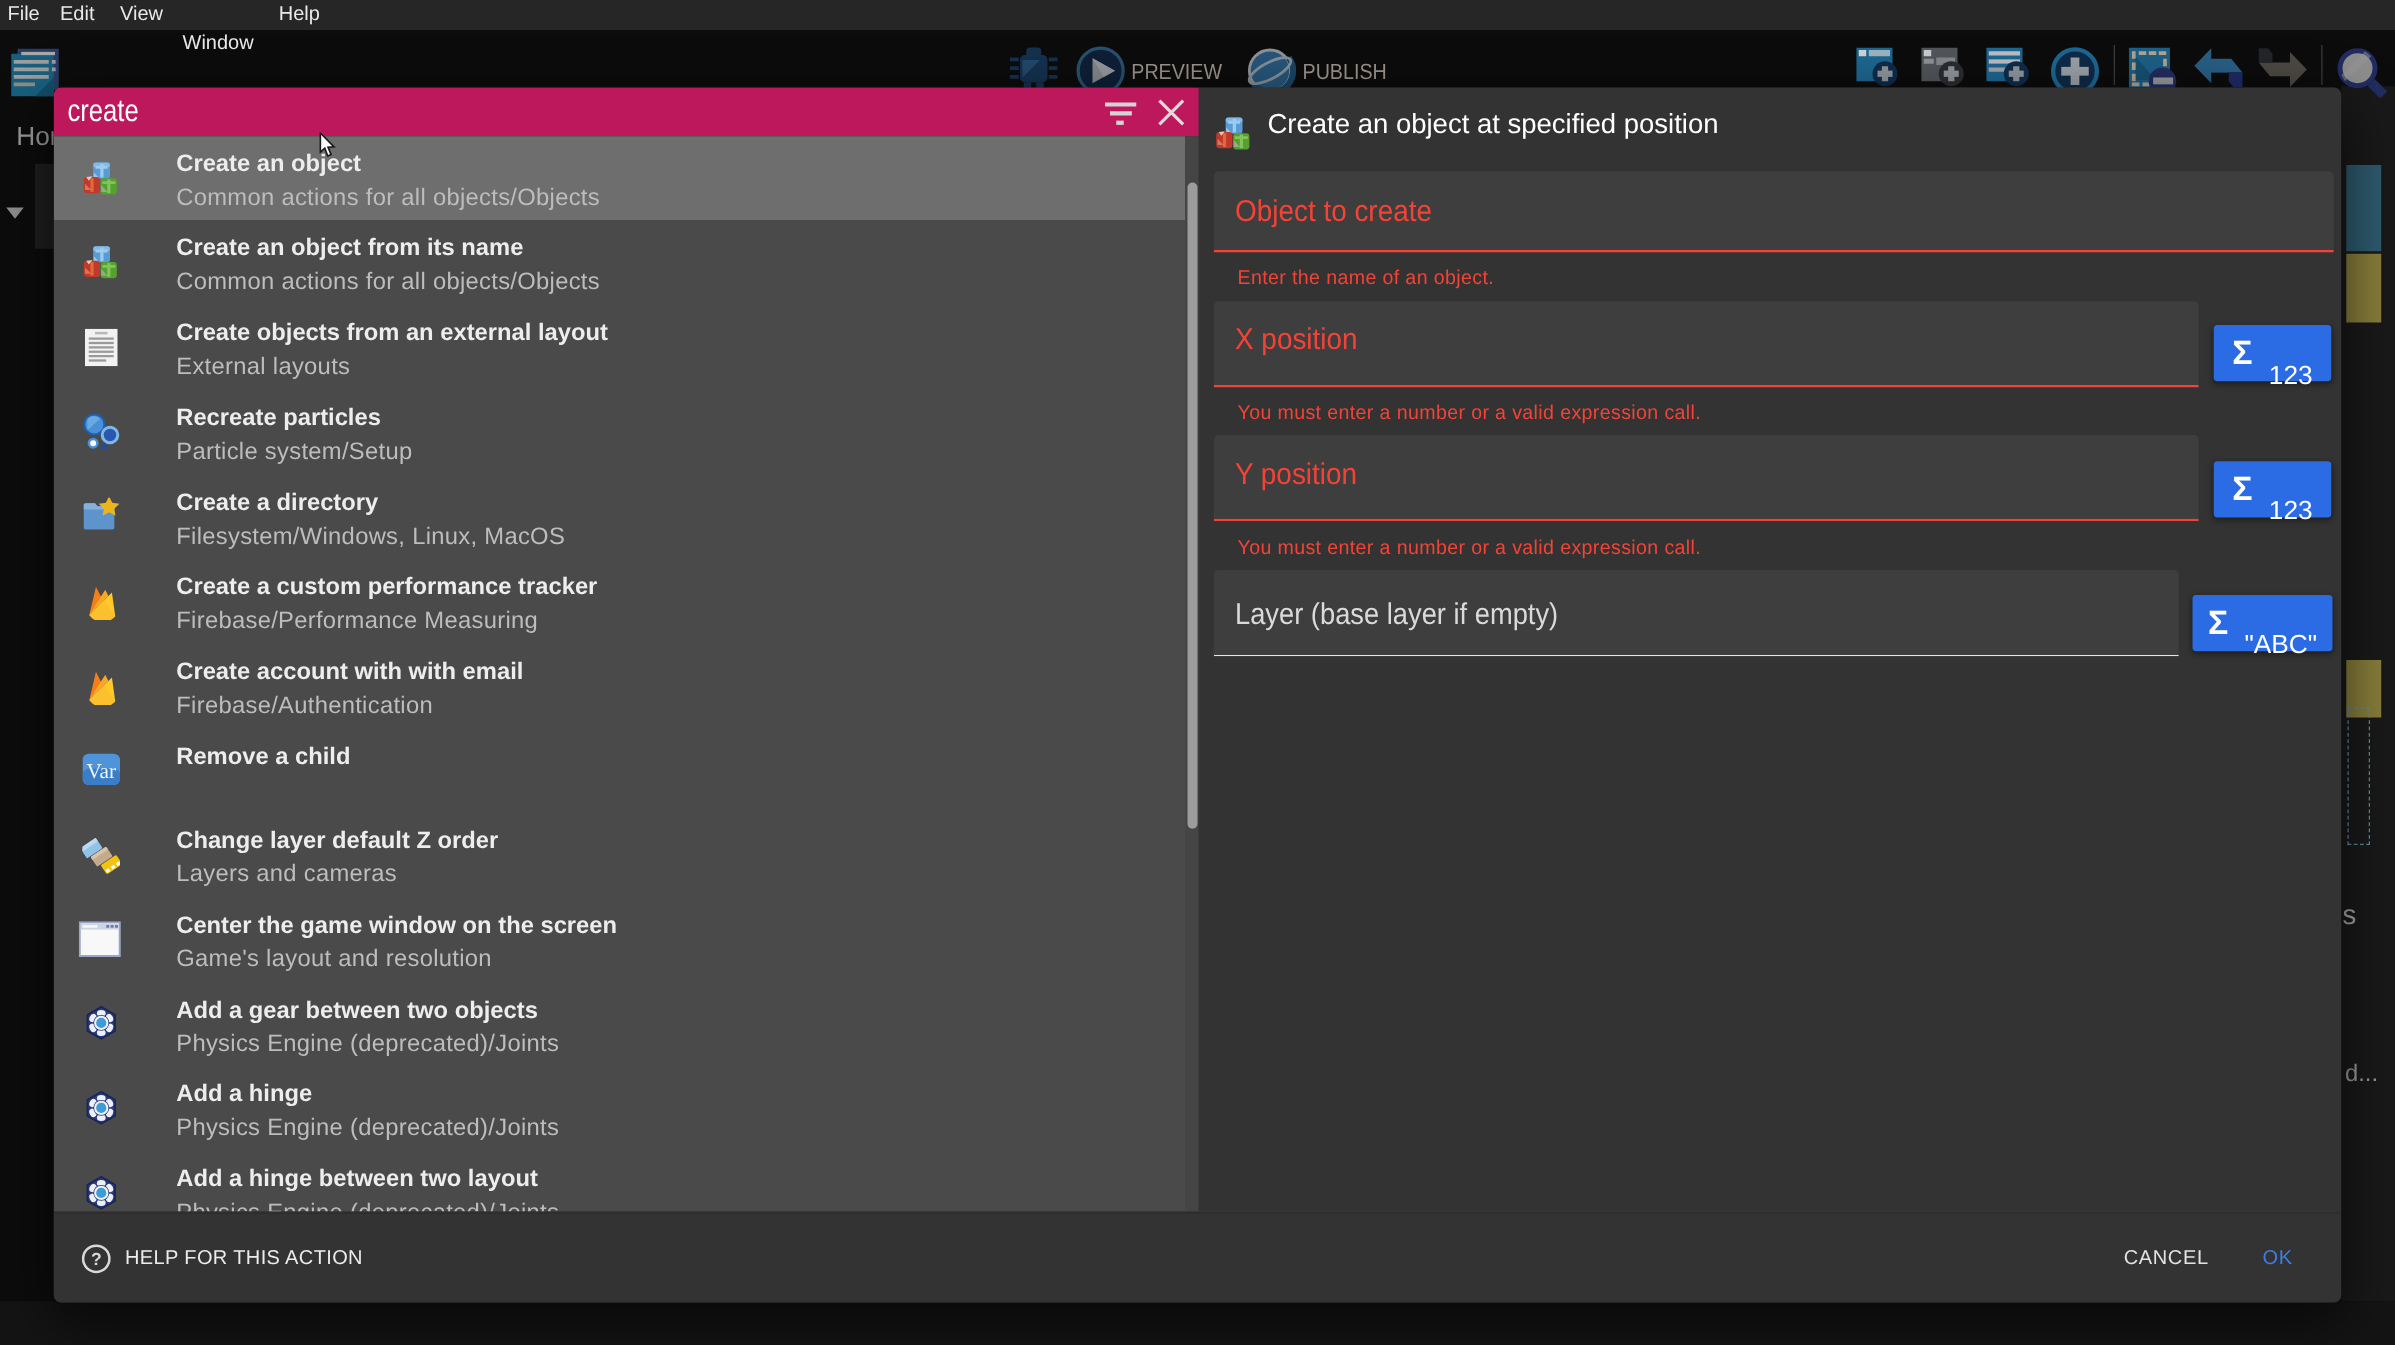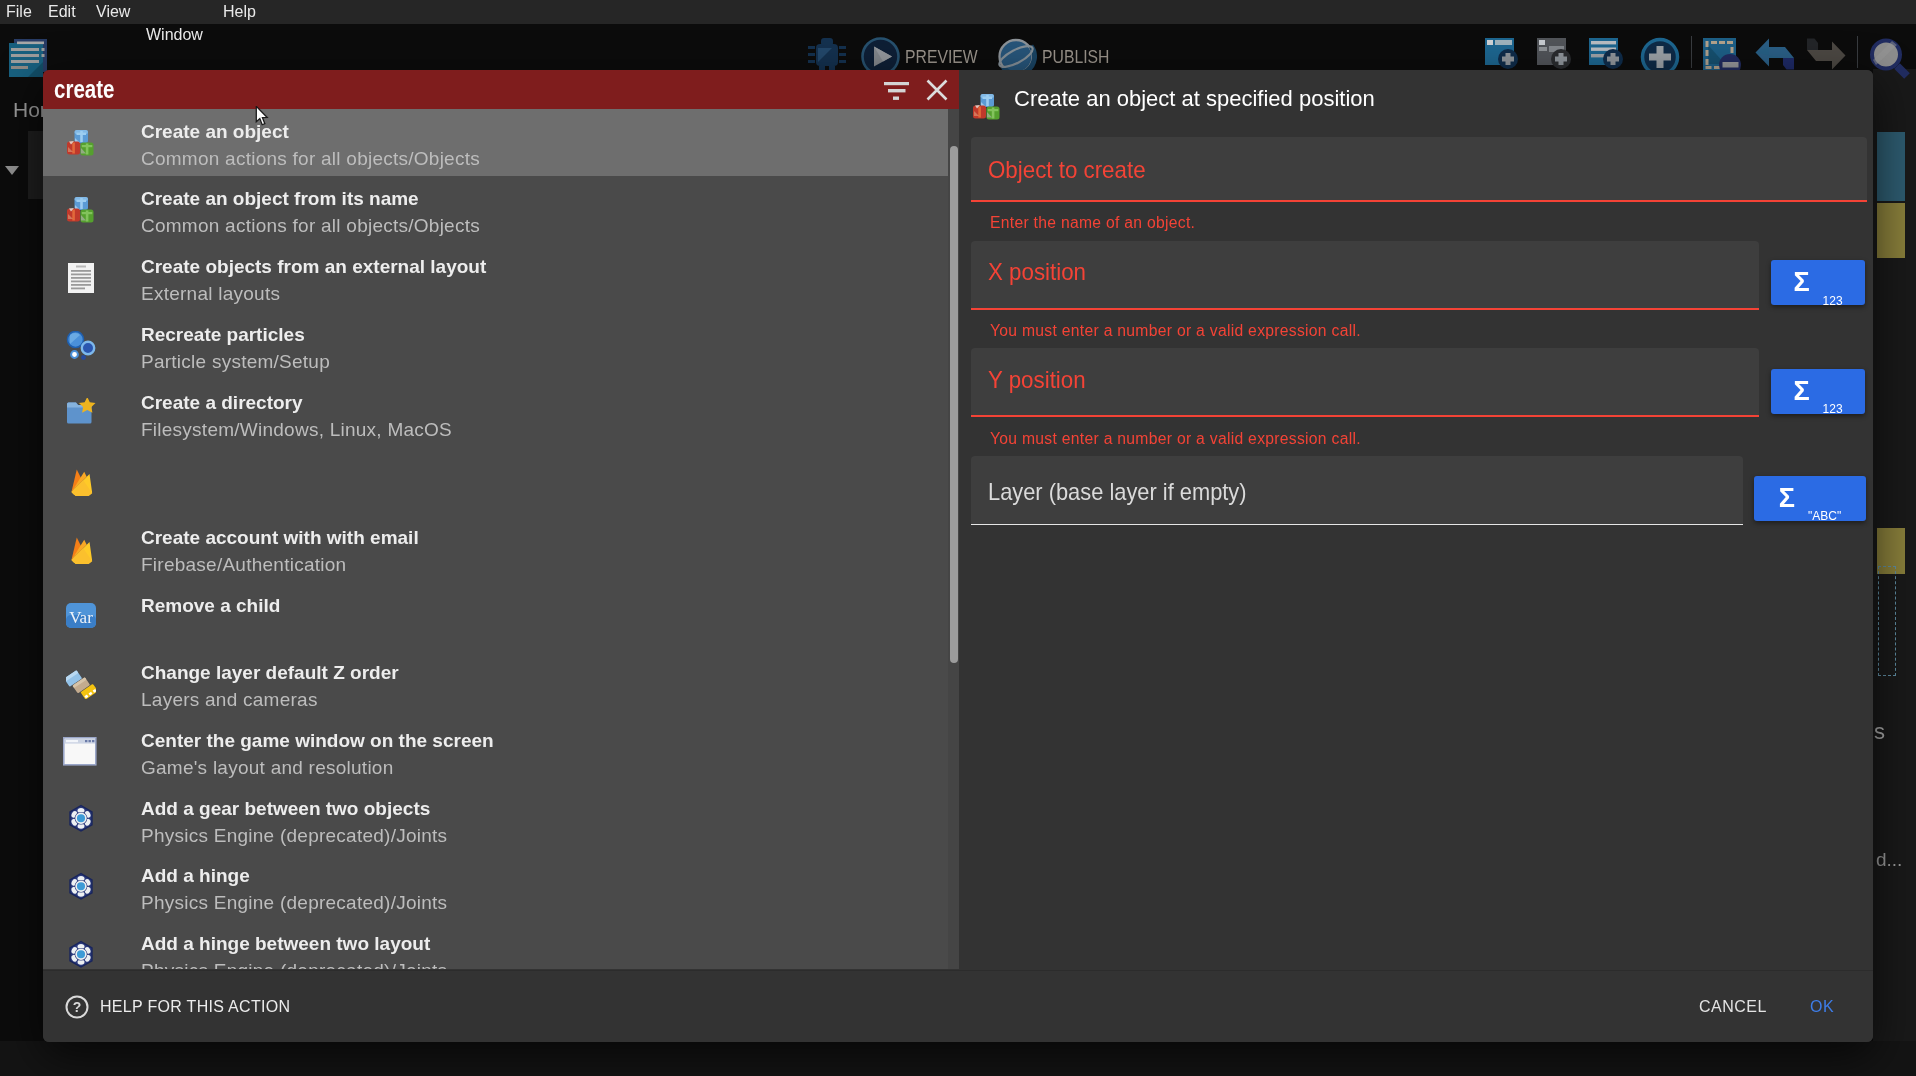--- a/index.html
+++ b/index.html
@@ -11,41 +11,41 @@
   #menubar { left:0; top:0; width:1916px; height:24px; background:#262626; }
   .mitem { position:absolute; top:3px; color:#e9e9e9; font-size:16px; }
   
   #botstrip { left:0; top:1041px; width:1916px; height:35px; background:#141414; }
   #rightstrip { left:1873px; top:69px; width:43px; height:972px; background:#191919; }
   
   .bgrect { position:absolute; }
   
   #dialog { left:43px; top:69.5px; width:1830px; height:972px; border-radius:6px;
      overflow:hidden; box-shadow:0 14px 45px rgba(0,0,0,.65); background:#333333; }
-  #lheader { position:absolute; left:0; top:0; width:916px; height:39px; background:#7f1d1d;font-weight:bold; }
+  #lheader { position:absolute; left:0; top:0; width:916px; height:39px; background:#be185d; }
   #lheader .q { position:absolute; left:11px; top:5px; color:#fdfdfd; font-size:25px; transform:scaleX(.82); transform-origin:0 0; }
   #rows { position:absolute; left:0; top:39px; width:905px; height:860px; background:#4a4a4a; overflow:hidden; }
   #track { position:absolute; left:905px; top:39px; width:11px; height:860px; background:#454545; }
   #thumb { position:absolute; left:907px; top:76px; width:8px; height:517px; background:#9c9c9c; border-radius:4px; }
   .row { position:relative; width:905px; height:67.7px; }
   .row.hl { background:#6e6e6e; }
   .ricon { position:absolute; left:23px; top:19px; width:30px; height:30px; }
   .rtxt { position:absolute; left:98px; top:0; width:790px; height:67.7px;
      display:flex; flex-direction:column; justify-content:flex-start; padding-top:9.3px; }
   .rt1 { font-size:19px; line-height:27px; color:#ededed; white-space:nowrap;font-weight:bold; }
   .rt2 { font-size:19px; letter-spacing:.25px; line-height:27px; color:#bdbdbd; white-space:nowrap; }
   
   #rpanel { position:absolute; left:916px; top:0; width:914px; height:900px; background:#333333; }
   .fbox { position:absolute; background:#3e3e3e; border-radius:4px 4px 0 0; }
   .flabel { position:absolute; font-size:24px; color:#f44336; white-space:nowrap; transform:scaleX(.93); transform-origin:0 0; }
   .fhelp { position:absolute; font-size:16px; letter-spacing:.3px; color:#f44336; white-space:nowrap; transform:scaleX(.98); transform-origin:0 0; }
   .sbtn { position:absolute; height:45px; background:#2b6be4; border-radius:3px;
      box-shadow:0 2px 5px rgba(0,0,0,.45); color:#fff; display:flex; align-items:center; justify-content:center; }
   .sig { font-size:27px; font-weight:bold; line-height:45px; }
-  .slab { font-size:12px; margin-left:13px;margin-top:36px; }
+  .slab { font-size:21px; margin-left:13px;margin-top:36px; }
   
   #bbar { position:absolute; left:0; top:900px; width:1830px; height:72px; background:#333333;
       border-top:1px solid #2c2c2c; }
 </style>
 </head>
 <body>
 <div id="stage">
   <div id="menubar" class="abs">
     <span class="mitem" style="left:6px;">File</span>
     <span class="mitem" style="left:48px;">Edit</span>
@@ -228,20 +228,24 @@
           </svg>
         <div class="rtxt">
             <div class="rt1">Create a directory</div>
             <div class="rt2">Filesystem/Windows, Linux, MacOS</div>
           </div>
         </div>
       <div class="row">
           <svg class="ricon" viewBox="0 0 30 30">
             <use href="#i-flame"></use>
           </svg>
+        <div class="rtxt">
+            <div class="rt1">Create a custom performance tracker</div>
+            <div class="rt2">Firebase/Performance Measuring</div>
+          </div>
         </div>
       <div class="row">
           <svg class="ricon" viewBox="0 0 30 30">
             <use href="#i-flame"></use>
           </svg>
         <div class="rtxt">
             <div class="rt1">Create account with with email</div>
             <div class="rt2">Firebase/Authentication</div>
           </div>
         </div>

